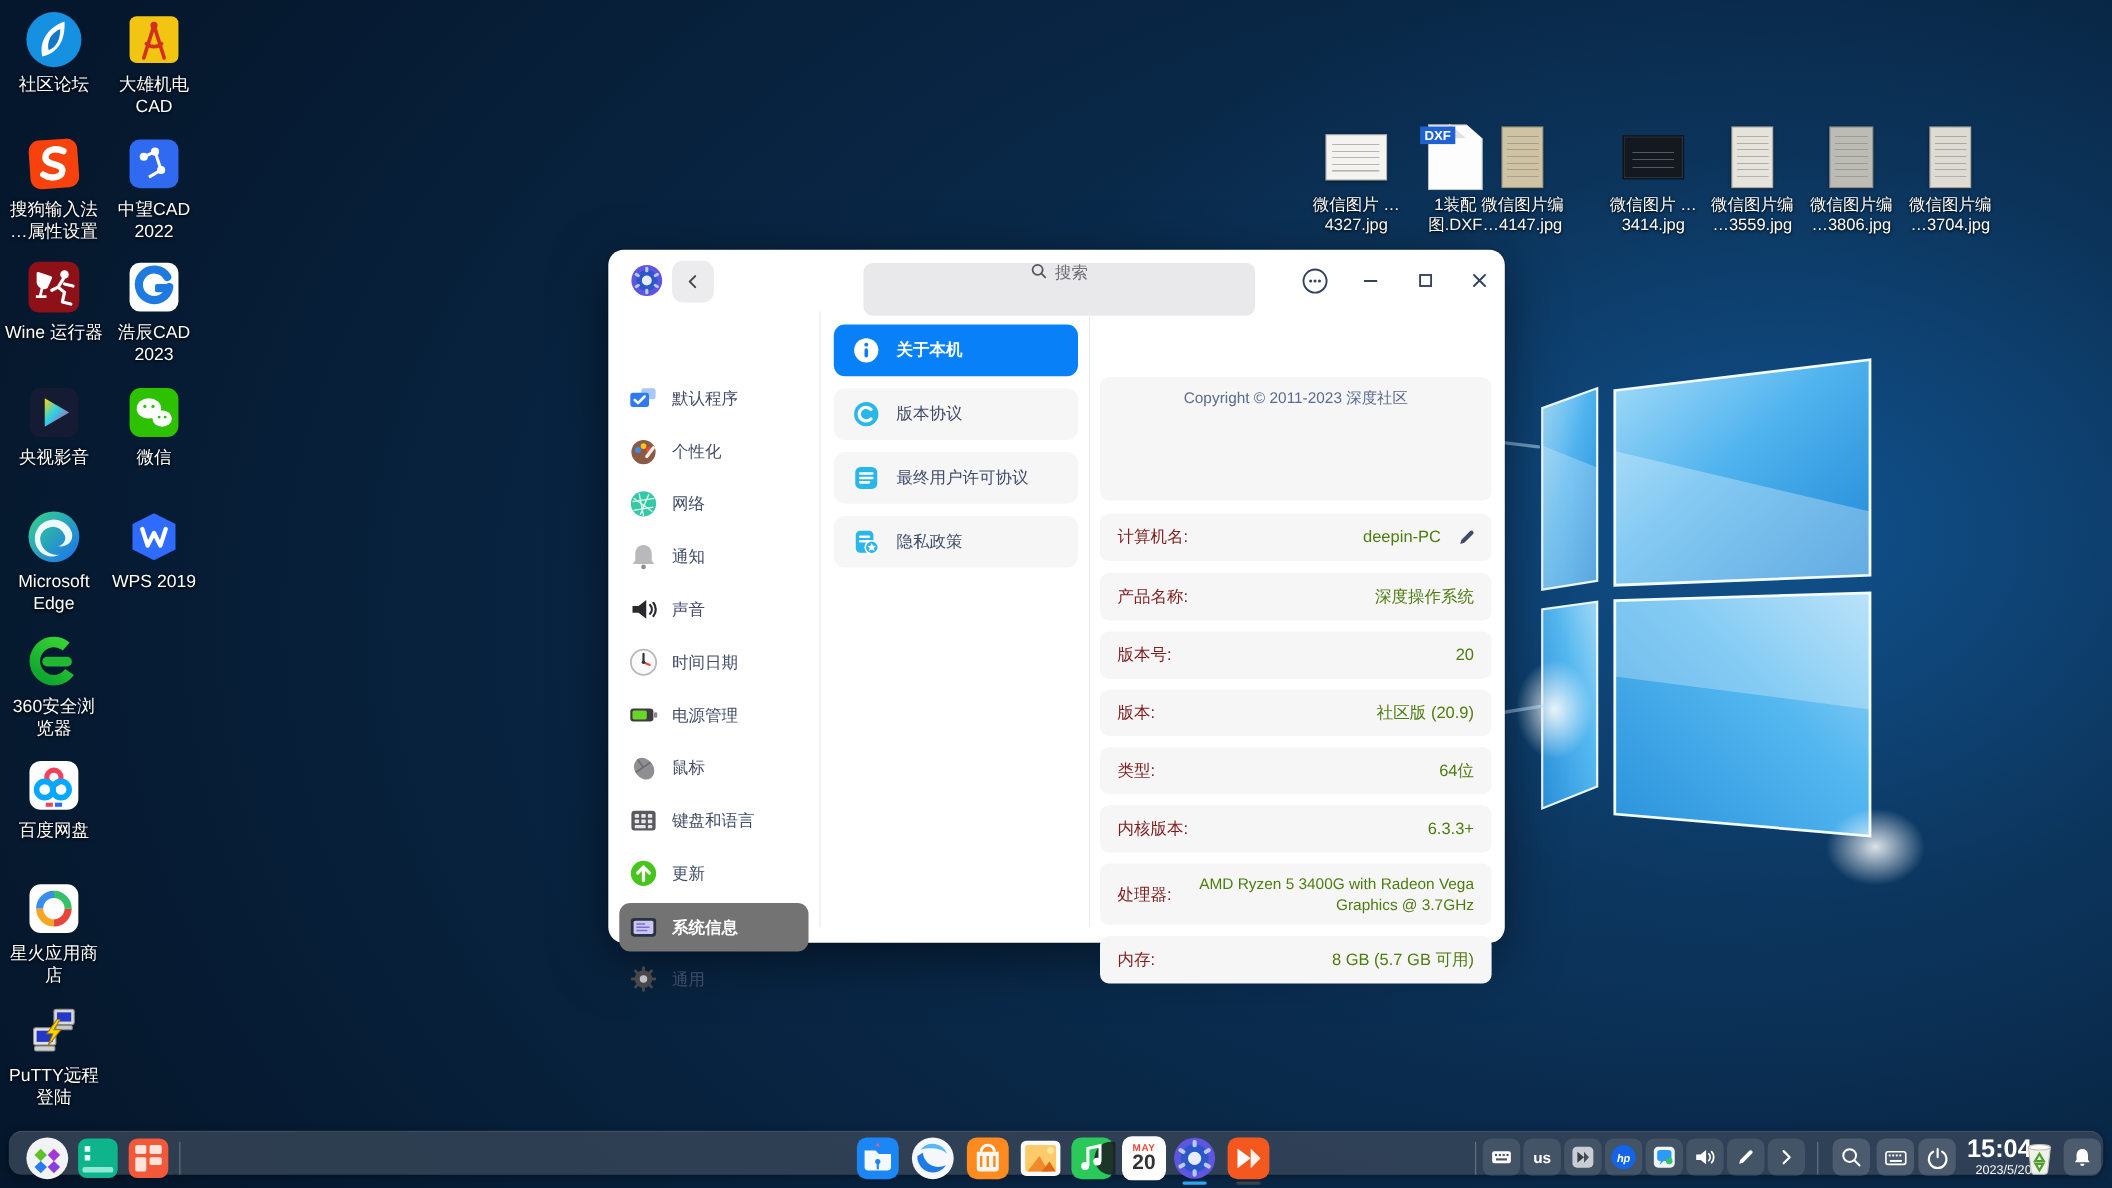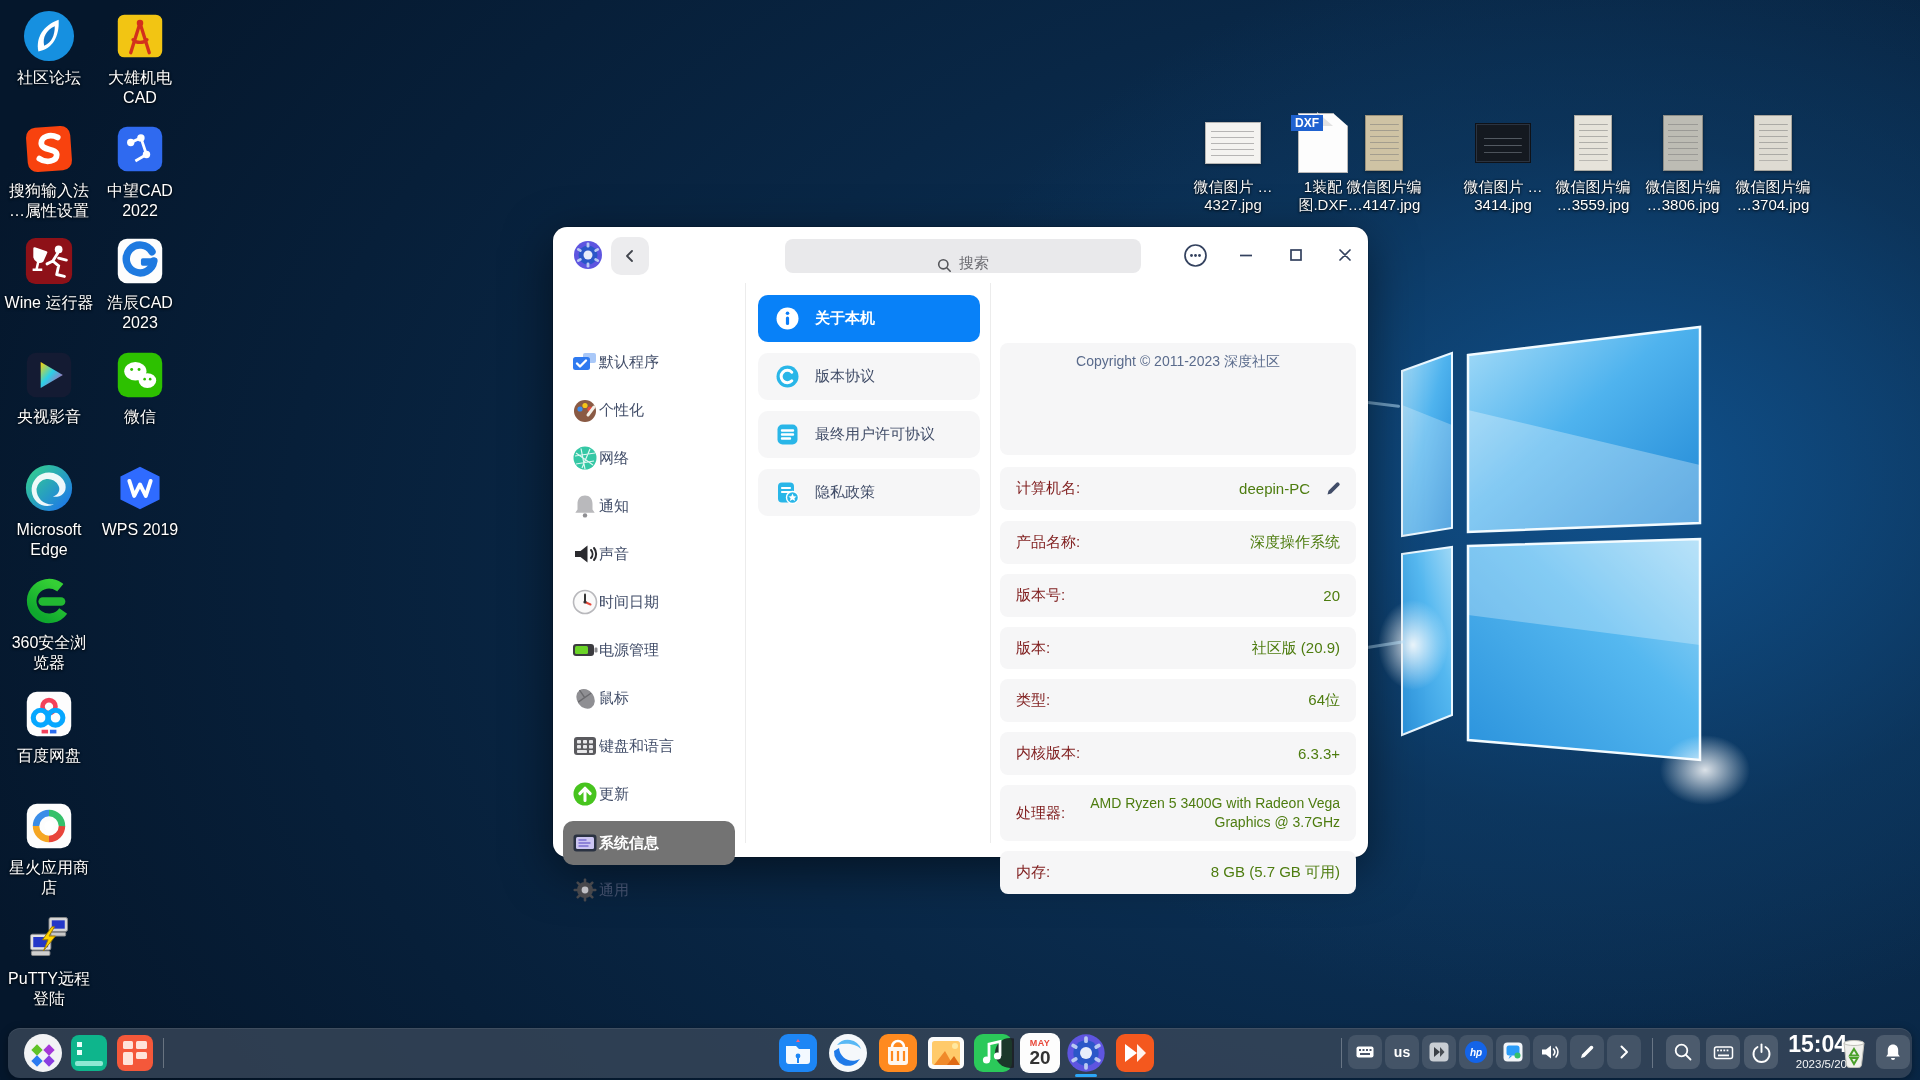--- a/index.html
+++ b/index.html
@@ -22,42 +22,42 @@
   .dicon { position:absolute; width:90px; text-align:center; cursor:default; }
   .dicon-art { width:56px; height:56px; margin:0 auto; display:flex; align-items:center; justify-content:center; }
   .dicon-label { margin-top:4px; font-size:16px; line-height:1.22; color:#fff; text-shadow:0 1px 3px rgba(0,0,0,.85), 0 0 2px rgba(0,0,0,.6); word-break:break-word; }
   .thumb { margin:0 auto; border:1px solid rgba(0,0,0,.25); box-shadow:0 1px 3px rgba(0,0,0,.4); }
   .lines-light { background-image:repeating-linear-gradient(0deg, rgba(120,120,120,.5) 0 1px, transparent 1px 6px); background-size:80% 70%; background-repeat:no-repeat; background-position:50% 45%; }
 
   
   .window { position:absolute; left:553px; top:227px; width:815px; height:630px; background:#ffffff; border-radius:14px; box-shadow:0 14px 48px rgba(0,0,0,.5), 0 0 0 1px rgba(0,0,0,.15); }
   .titlebar { position:absolute; left:0; top:0; right:0; height:56px; }
   .back-btn { position:absolute; left:58px; top:10px; width:38px; height:38px; border-radius:10px; background:#ececee; display:flex; align-items:center; justify-content:center; }
-  .searchbox { position:absolute; left:232px; top:12px; width:356px; height:34px; border-radius:8px; background:#e9e9eb; display:flex; align-items:flex-end; justify-content:center; gap:7px; color:#6e6e73; font-size:15px; }
+  .searchbox { position:absolute; left:232px; top:12px; width:356px; height:48px; border-radius:8px; background:#e9e9eb; display:flex; align-items:flex-start; justify-content:center; gap:7px; color:#6e6e73; font-size:15px; }
   .winbtn { position:absolute; top:10px; width:36px; height:36px; display:flex; align-items:center; justify-content:center; }
 
   .sidebar { position:absolute; left:0; top:56px; width:192px; bottom:0; }
-  .side-item { position:absolute; left:10px; width:172px; height:40px; border-radius:10px; display:flex; align-items:center; padding-left:8px; color:#414d68; font-size:15px; }
+  .side-item { position:absolute; left:10px; width:172px; height:40px; border-radius:10px; display:flex; align-items:center; gap:12px; padding-left:8px; color:#414d68; font-size:15px; }
   .side-item.sel { background:#737373; color:#fff; height:44px; font-weight:bold; }
   .vdiv { position:absolute; top:56px; bottom:14px; width:1px; background:#ececec; }
 
   .menu-item { position:absolute; left:205px; width:222px; height:47px; border-radius:10px; background:#f6f6f7; display:flex; align-items:center; gap:15px; padding-left:17px; color:#414d68; font-size:15px; }
   .menu-item.sel { background:#0881f8; color:#fff; font-weight:bold; }
 
   .about { position:absolute; left:447px; top:56px; width:358px; bottom:0; }
   .card { position:absolute; left:0; width:356px; background:#f6f6f7; border-radius:8px; }
   .info-row { display:flex; align-items:center; }
   .info-label { position:absolute; left:16px; font-size:15px; color:#7f1d1d; }
   .info-value { position:absolute; right:16px; font-size:15px; color:#4d7c0f; text-align:right; max-width:250px; }
   .deepin-logo { font-size:46px; font-weight:bold; letter-spacing:-1px; text-align:center;
     background:linear-gradient(180deg,#2fa0e8 0%, #1565c8 100%); -webkit-background-clip:text; background-clip:text; color:transparent; }
   .copyright { text-align:center; font-size:14px; color:#5a6b8c; margin-top:10px; }
 
   
-  .dock { position:absolute; left:8px; right:8px; top:1028px; height:50px; border-radius:12px;
+  .dock { position:absolute; left:8px; right:8px; top:1028px; height:40px; border-radius:12px;
     background:rgba(58,72,90,.78); box-shadow:inset 0 1px 0 rgba(255,255,255,.08), 0 2px 8px rgba(0,0,0,.35); }
   .dock-ic { position:absolute; top:4px; width:42px; height:42px; display:flex; align-items:center; justify-content:center; }
   .dock-sep { position:absolute; top:10px; width:1px; height:30px; background:rgba(255,255,255,.28); }
   .tray-ic { position:absolute; top:7px; width:34px; height:34px; border-radius:8px; background:rgba(255,255,255,.10); display:flex; align-items:center; justify-content:center; color:#fff; }
   .underline { position:absolute; top:46px; height:3px; width:22px; border-radius:2px; }
   .clock { position:absolute; top:5px; width:74px; text-align:right; color:#fff; line-height:1; }
   .clock-time { font-size:23px; font-weight:bold; }
   .clock-date { font-size:11.5px; margin-top:3px; opacity:.95; }
 </style>
 </head>

